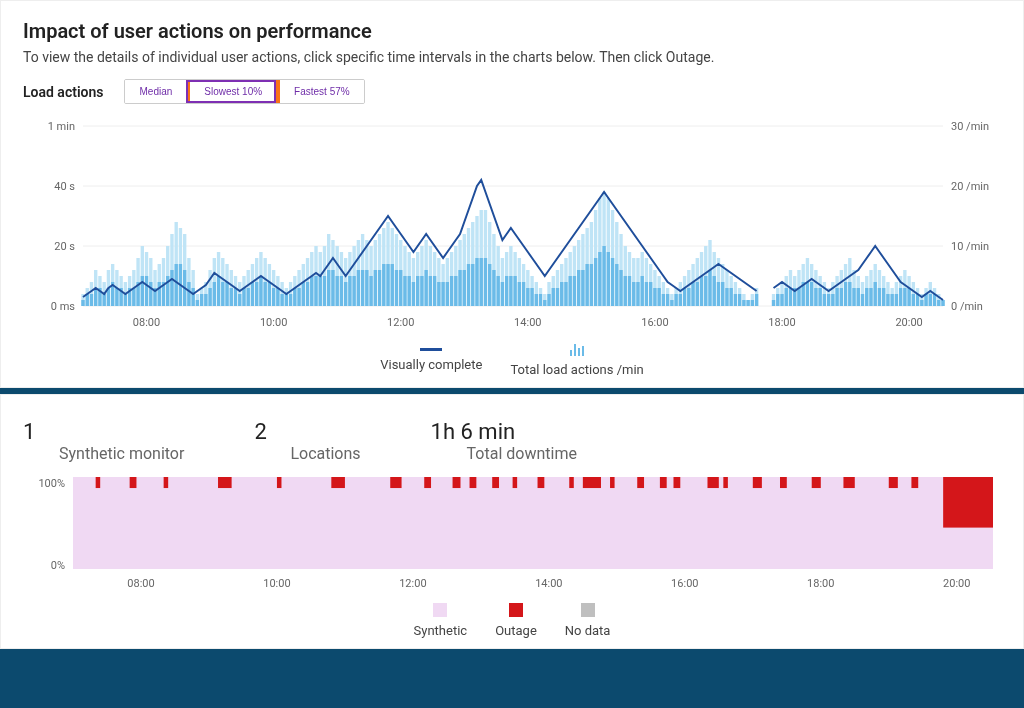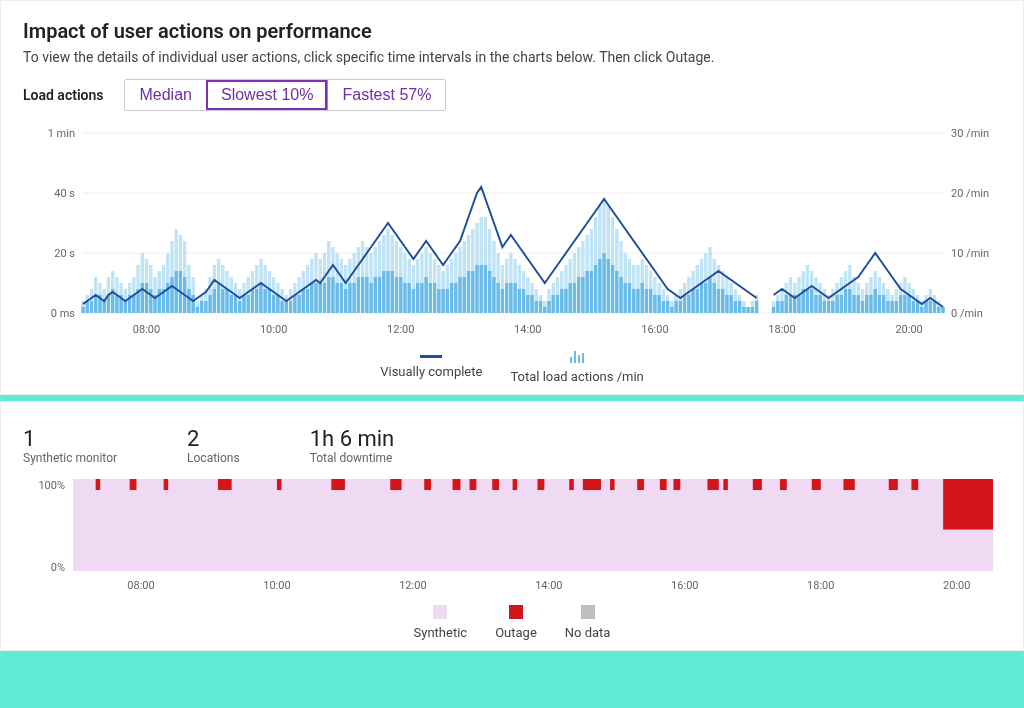--- a/index.html
+++ b/index.html
@@ -1,37 +1,37 @@
 <!DOCTYPE html>
 <html><head>
 <meta charset="utf-8">
 <style>
   html,body{margin:0;padding:0;font-family:-apple-system,BlinkMacSystemFont,"Segoe UI",Roboto,sans-serif;font-size:14px;color:#222;background:#f4f4f4;}
-  .page{width:1024px;min-height:708px;background:#5eead4;}
+  .page{width:1024px;min-height:708px;background:#0c4a6e;}
   .panel{background:#fff;margin:0;padding:18px 22px 10px 22px;border:1px solid #eee;}
   .panel + .panel{margin-top:6px;}
   h2{margin:0 0 6px 0;font-size:20px;font-weight:600;color:#222;}
   .sub{font-size:14px;color:#444;margin-bottom:14px;}
   .row{display:flex;align-items:center;gap:21px;margin-bottom:12px;}
   .row-label{font-size:14px;font-weight:600;}
   .btn-group{display:flex;border:1px solid #ccc;border-radius:2px;overflow:hidden;}
-  .btn-group button{background:#fff;border:none;padding:6px 14px;font-size:16px;color:#6f2da8;cursor:pointer;}
-  .btn-group button + button{border-left:1px solid #f97316;}
+  .btn-group button{background:#fff;border:none;padding:6px 14px;font-size:10px;color:#6f2da8;cursor:pointer;}
+  .btn-group button + button{border-left:4px solid #f97316;}
   .btn-group button.active{outline:2px solid #7e2fb3;outline-offset:-2px;}
   .chart-area{position:relative;width:100%;height:220px;}
   svg{display:block;}
   .legend{display:flex;justify-content:center;align-items:center;gap:28px;font-size:13px;color:#444;margin-top:6px;}
   .legend .item{display:flex;align-items:center;gap:6px;flex-direction:column;}
   .legend .line-swatch{width:22px;height:0;border-top:3px solid #1f4e9b;}
   .legend .bars-swatch{display:flex;gap:2px;align-items:flex-end;height:14px;}
   .legend .bars-swatch span{width:2px;background:#6bbbe8;}
   .legend .bars-swatch.light span{background:#bfe4f6;}
   .metrics{display:flex;gap:70px;margin-top:6px;margin-bottom:14px;}
   .metric .val{font-size:22px;font-weight:400;color:#222;}
-  .metric .lab{font-size:12px;color:#666;}
+  .metric .lab{font-size:16px;color:#666;margin-left:36px;}
   .tick-label{font-size:11px;fill:#666;}
 </style>
 </head>
 <body>
 <div class="page">
 
 <div class="panel">
   <h2>Impact of user actions on performance</h2>
   <div class="sub">To view the details of individual user actions, click specific time intervals in the charts below. Then click Outage.</div>
 

